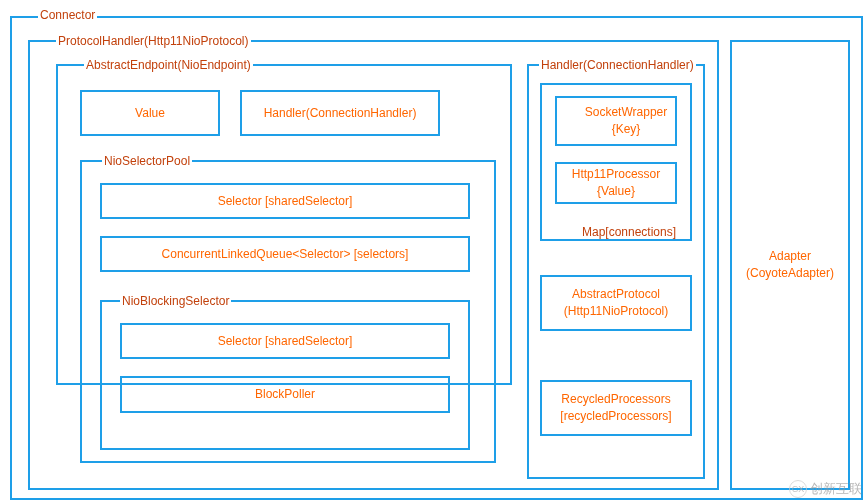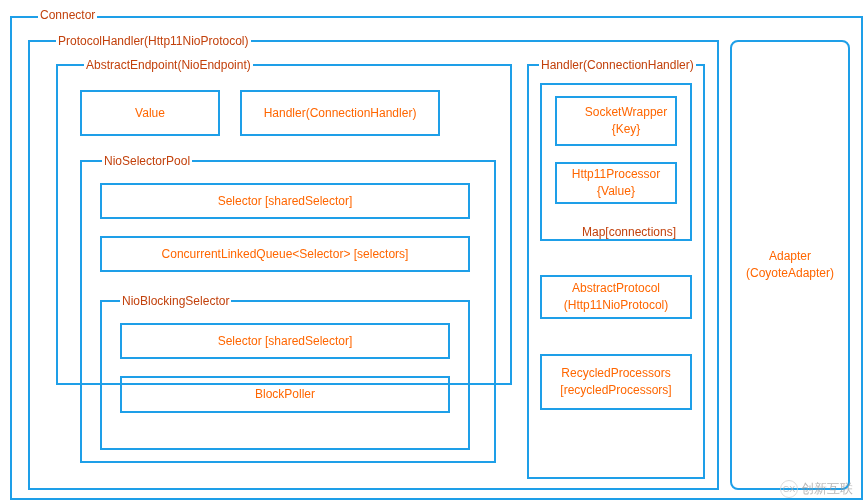--- a/index.html
+++ b/index.html
@@ -27,21 +27,21 @@
     }
     .center-text {
       display: flex;
       align-items: center;
       justify-content: center;
       text-align: center;
       line-height: 1.4;
     }
     .watermark {
       position: absolute;
-      right: 14px;
+      right: 5px;
       bottom: 5px;
       color: #999;
       font-size: 13px;
       opacity: 0.7;
       display: flex;
       align-items: flex-end;
       gap: 3px;
     }
     .watermark-icon {
       width: 18px;
@@ -113,31 +113,31 @@
 <div class="box center-text" style="left:555px; top:96px; width:122px; height:50px;padding-left:20px;">
   <span style="white-space:pre-line;">SocketWrapper
 {Key}</span>
 </div>
 
 <div class="box center-text" style="left:555px; top:162px; width:122px; height:42px;">
   <span style="white-space:pre-line;">Http11Processor
 {Value}</span>
 </div>
 
-<div class="box center-text" style="left:540px; top:275px; width:152px; height:44px;">
+<div class="box center-text" style="left:540px; top:275px; width:152px; height:56px;">
   <span style="white-space:pre-line;">AbstractProtocol
 (Http11NioProtocol)</span>
 </div>
 
-<div class="box center-text" style="left:540px; top:354px; width:152px; height:56px;">
+<div class="box center-text" style="left:540px; top:380px; width:152px; height:56px;">
   <span style="white-space:pre-line;">RecycledProcessors
 [recycledProcessors]</span>
 </div>
 
-<div class="box center-text" style="left:730px; top:40px; width:120px; height:450px;border-radius:8px;">
+<div class="box center-text" style="left:730px; top:40px; width:120px; height:450px;">
   <span style="white-space:pre-line;">Adapter
 (CoyoteAdapter)</span>
 </div>
 
 <div class="watermark">
   <span class="watermark-icon">CX</span>
   <span>创新互联</span>
 </div>
 
 </body></html>

